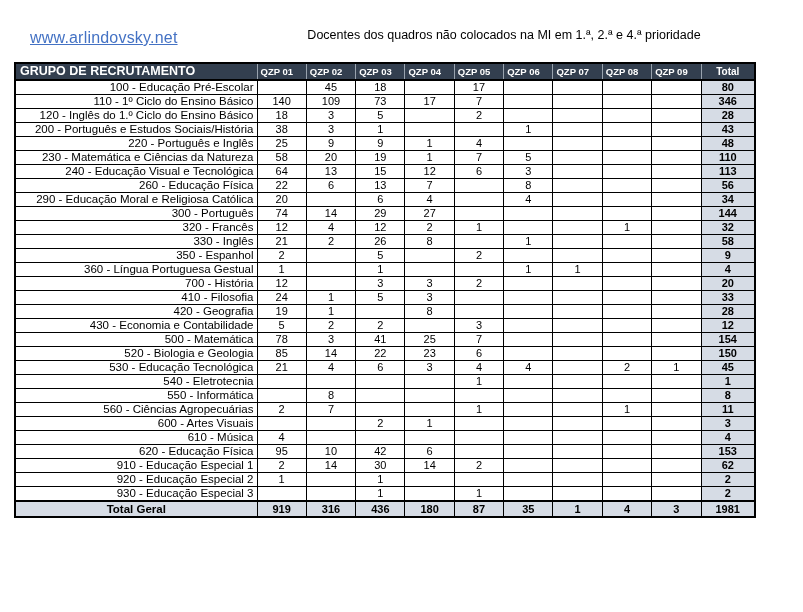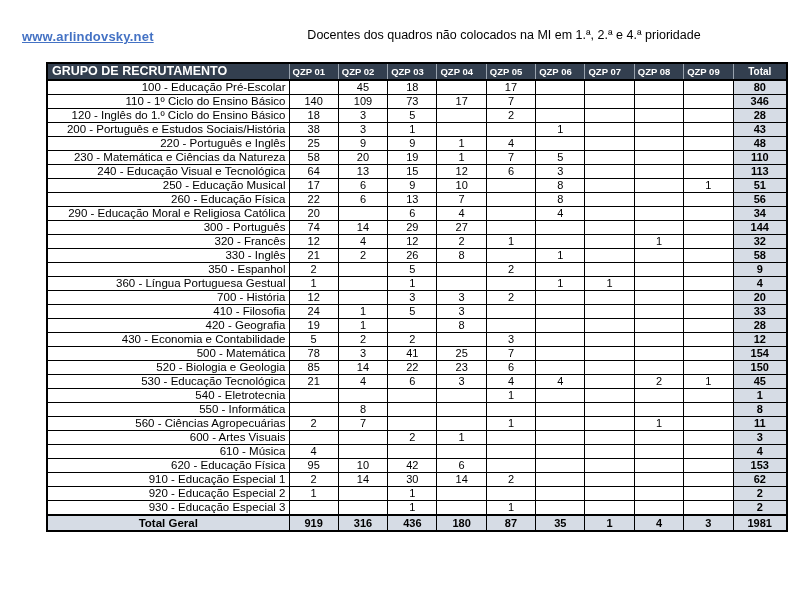--- a/index.html
+++ b/index.html
@@ -1,30 +1,30 @@
 <!DOCTYPE html>
 <html style="--header-bg: #333F4F; --total-bg: #D6DCE5; --link-color: #4472C4;"><head>
 <meta charset="utf-8">
 <style>
   html,body{margin:0;padding:0}
   body{
     width:803px;height:612px;background:#ffffff;position:relative;
     font-family:"Liberation Sans", sans-serif;color:#000;overflow:hidden;
   }
   .top-link{
-    position:absolute;left:22px;top:29px;
-    font-size:13px;font-weight:700;letter-spacing:.2px;
+    position:absolute;left:30px;top:29px;
+    font-size:16px;font-weight:400;letter-spacing:.2px;
     color:var(--link-color,#4472C4);text-decoration:underline;cursor:pointer;
   }
   .page-title{
     position:absolute;left:504px;top:28px;transform:translateX(-50%);
     font-size:12.5px;white-space:nowrap;
   }
   table.data{
-    position:absolute;left:46px;top:62px;width:742px;
+    position:absolute;left:14px;top:62px;width:742px;
     border-collapse:collapse;table-layout:fixed;
     border:2px solid #000;
   }
   col.c-name{width:242px}
   col.c-total{width:54px}
   td,th{
     border:1px solid #000;padding:0 3px;height:13px;line-height:13px;
     overflow:hidden;white-space:nowrap;font-weight:400;
   }
   thead th{
@@ -165,33 +165,20 @@
         <td class="num">15</td>
         <td class="num">12</td>
         <td class="num">6</td>
         <td class="num">3</td>
         <td class="num"></td>
         <td class="num"></td>
         <td class="num"></td>
         <td class="num total-col">113</td>
       </tr>
       <tr>
-        <td class="name">250 - Educação Musical</td>
-        <td class="num">17</td>
-        <td class="num">6</td>
-        <td class="num">9</td>
-        <td class="num">10</td>
-        <td class="num"></td>
-        <td class="num">8</td>
-        <td class="num"></td>
-        <td class="num"></td>
-        <td class="num">1</td>
-        <td class="num total-col">51</td>
-      </tr>
-      <tr>
         <td class="name">260 - Educação Física</td>
         <td class="num">22</td>
         <td class="num">6</td>
         <td class="num">13</td>
         <td class="num">7</td>
         <td class="num"></td>
         <td class="num">8</td>
         <td class="num"></td>
         <td class="num"></td>
         <td class="num"></td>

